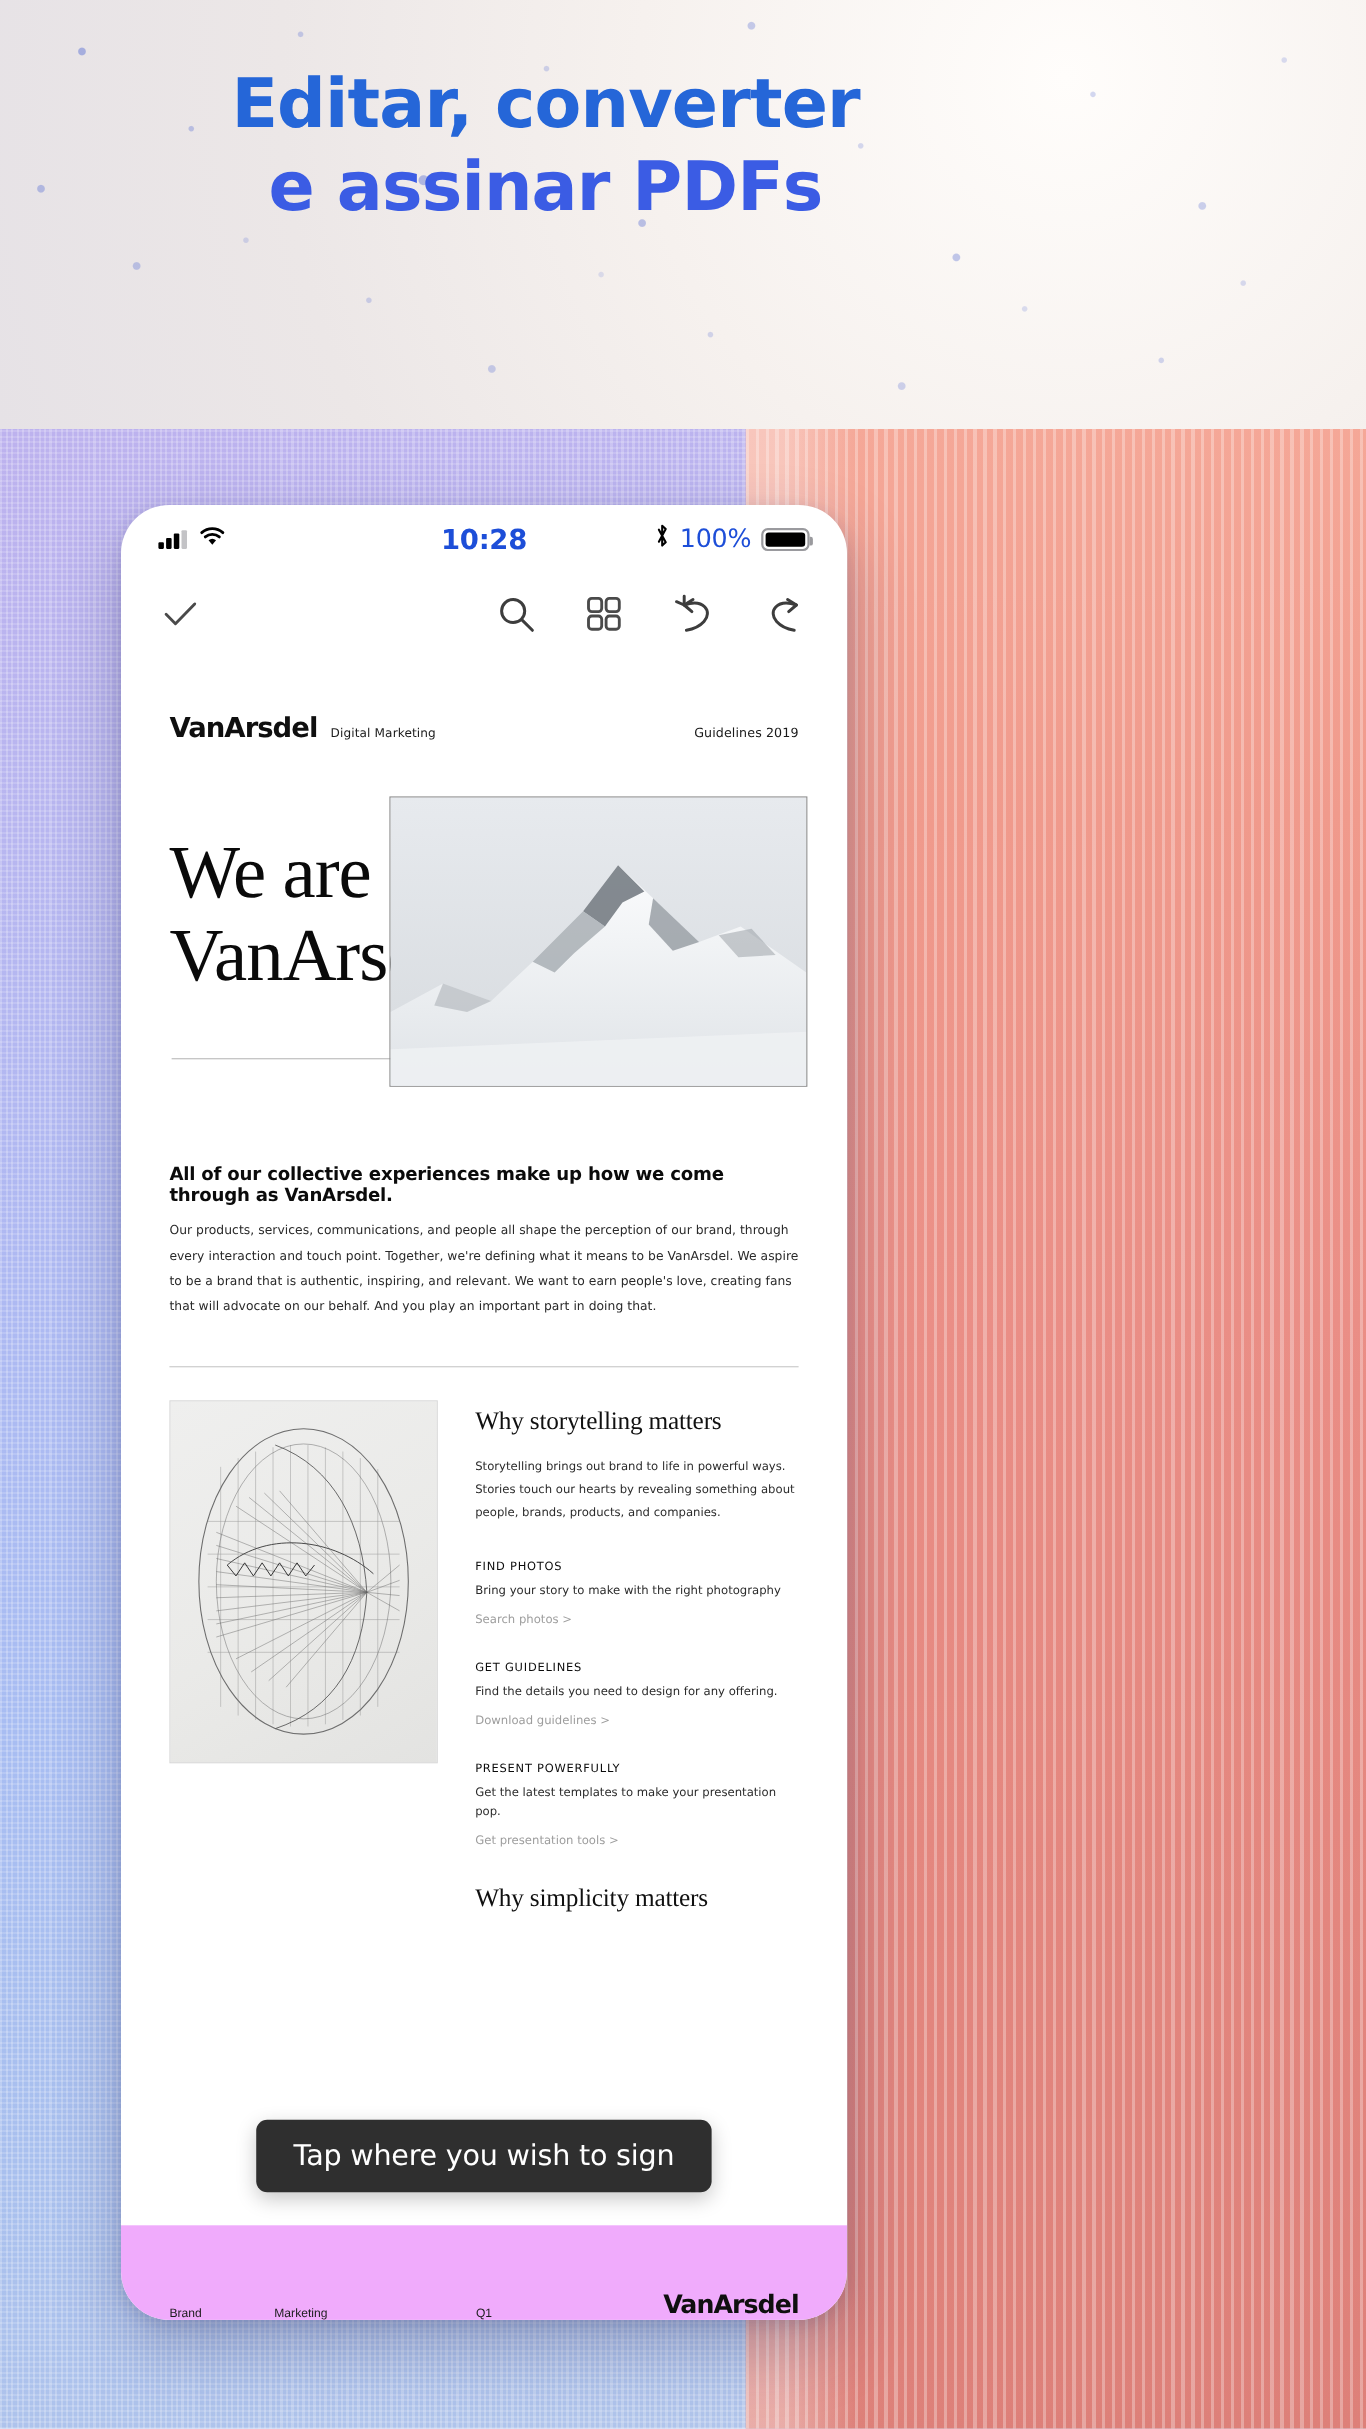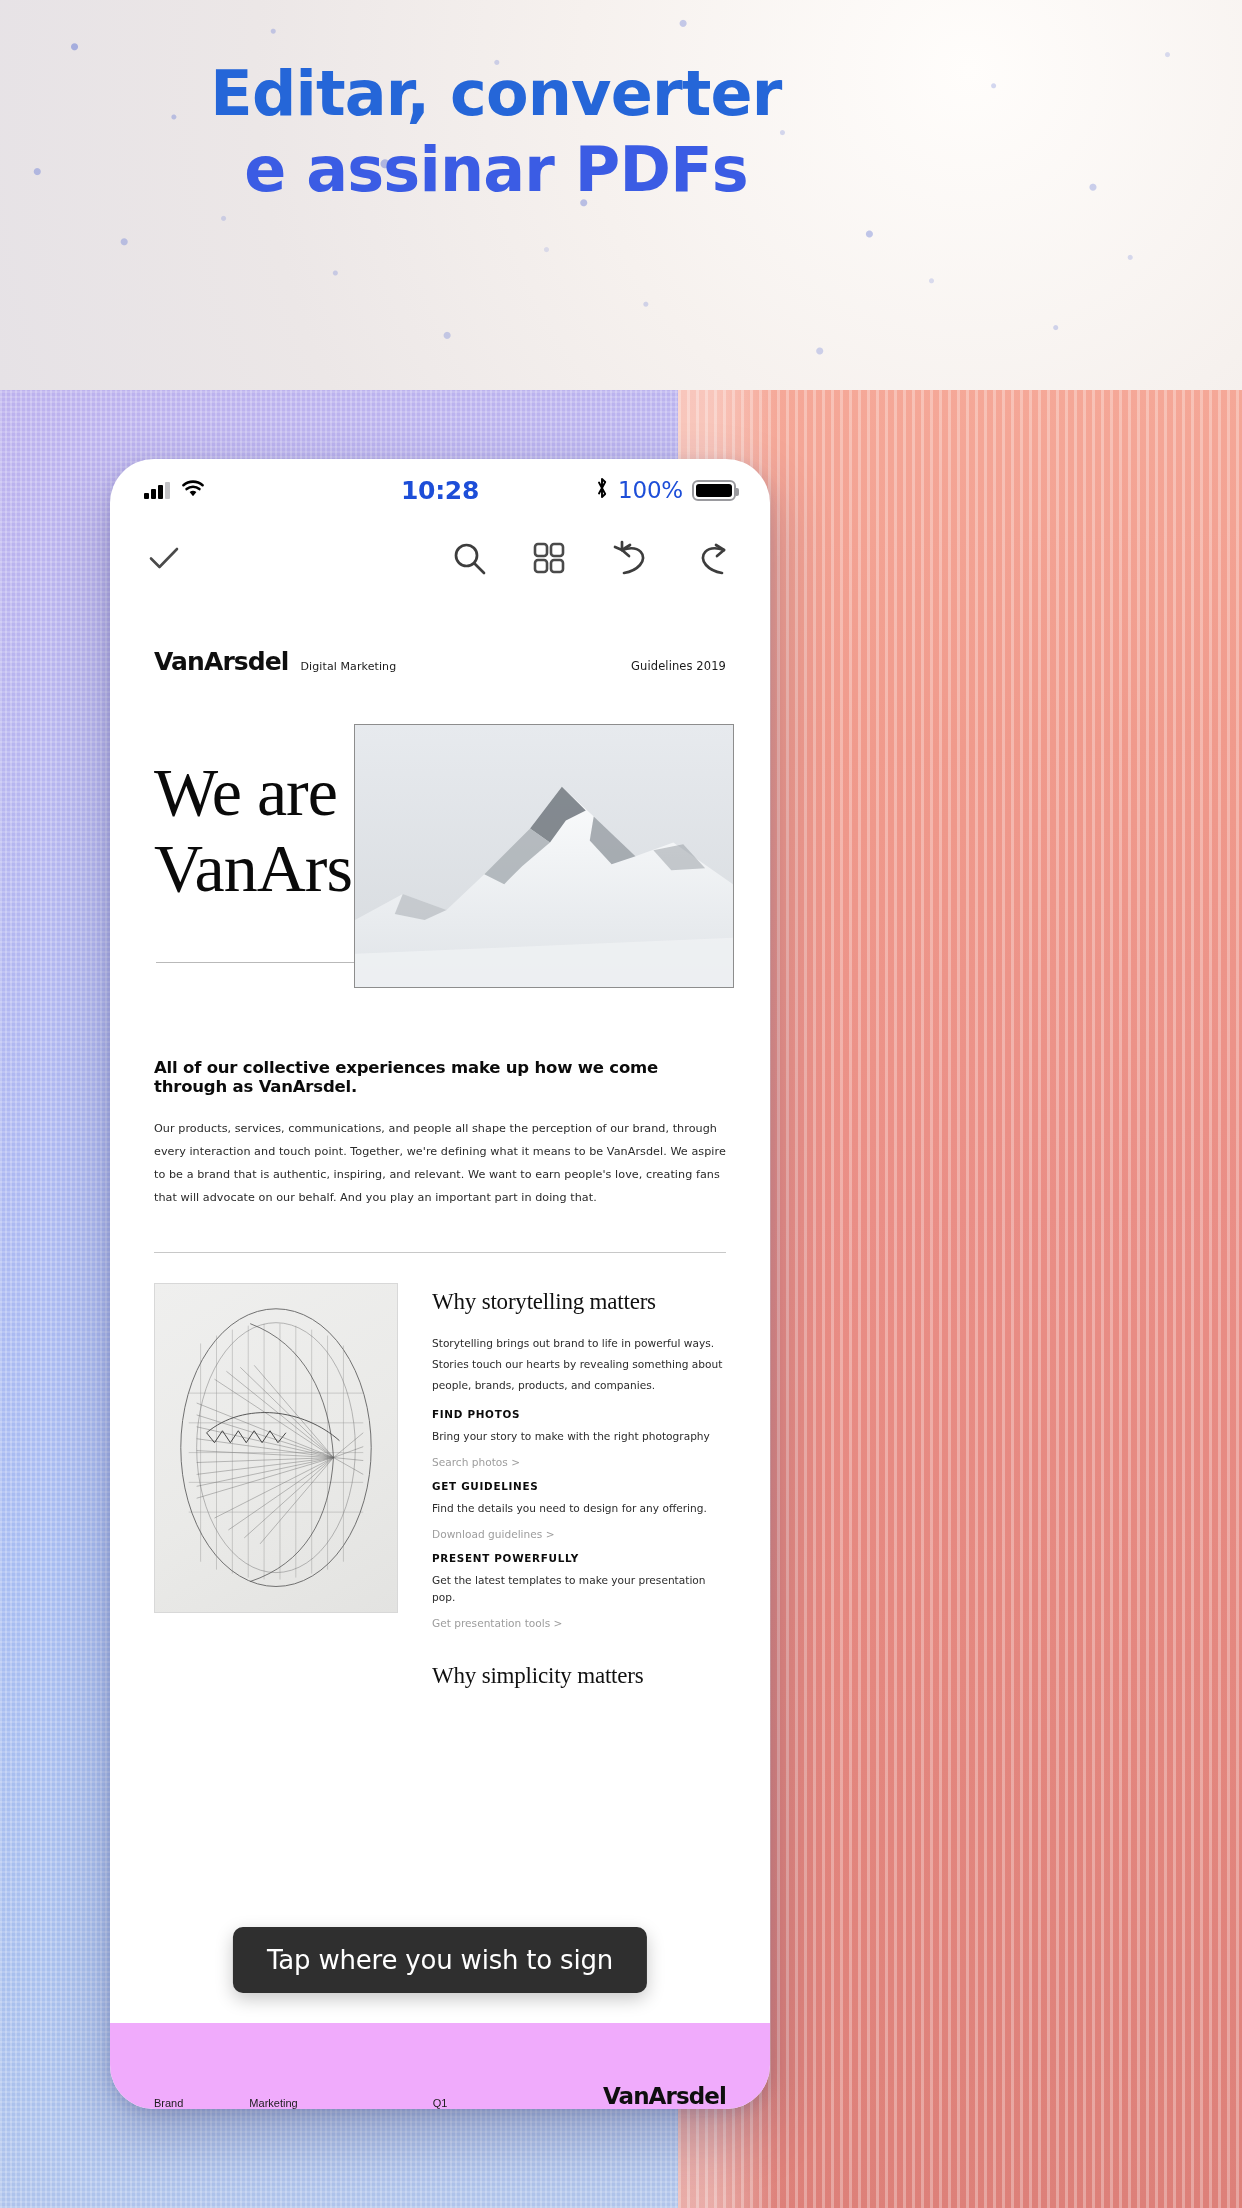--- a/index.html
+++ b/index.html
@@ -173,38 +173,38 @@
       linear-gradient(180deg,#e4e7ea 0%, #dcdfe3 42%, #d2d6da 100%);
     overflow:hidden;
   }
   .mtn{ position:absolute; inset:0; }
 
   
   .sub-head{
     margin-top:34px; font-size:16.5px; font-weight:700; color:#0b0b0b; letter-spacing:-.2px;
   }
   .body-copy{
-    margin-top:22px; font-size:11.2px; line-height:2.05; color:#2a2a2a; letter-spacing:.05px;
+    margin-top:12px; font-size:11.2px; line-height:2.05; color:#2a2a2a; letter-spacing:.05px;
   }
   .divider{ margin-top:42px; height:1px; background:#c8c8c8; }
 
   
   .cols{ display:flex; gap:34px; margin-top:30px; }
   .col-left{ width:244px; }
   .sketch{
     width:244px; height:330px; border:1px solid #d8d8d8;
     background:linear-gradient(150deg,#efefee 0%, #eaeae8 55%, #e3e3e1 100%);
     position:relative; overflow:hidden;
   }
   .col-right{ flex:1; padding-top:6px; }
   .why-title{
     font-family:"Liberation Serif", serif; font-size:23px; color:#101010; letter-spacing:-.2px;
   }
   .why-body{ margin-top:18px; font-size:10.6px; line-height:2.0; color:#2b2b2b; }
-  .kicker{ margin-top:12px; font-size:10.4px; font-weight:700; letter-spacing:.7px; color:#0b0b0b; }
+  .kicker{ margin-top:32px; font-size:10.4px; font-weight:400; letter-spacing:.7px; color:#0b0b0b; }
   .kick-body{ margin-top:8px; font-size:10.6px; color:#2b2b2b; line-height:1.6; }
   .kick-link{ margin-top:11px; font-size:10.6px; color:#9d9d9d; }
   .why-title2{
     margin-top:34px;
     font-family:"Liberation Serif", serif; font-size:23px; color:#101010; letter-spacing:-.2px;
   }
 
   
   .doc-footer{
     position:absolute; left:0; bottom:0; width:660px; height:86px;

